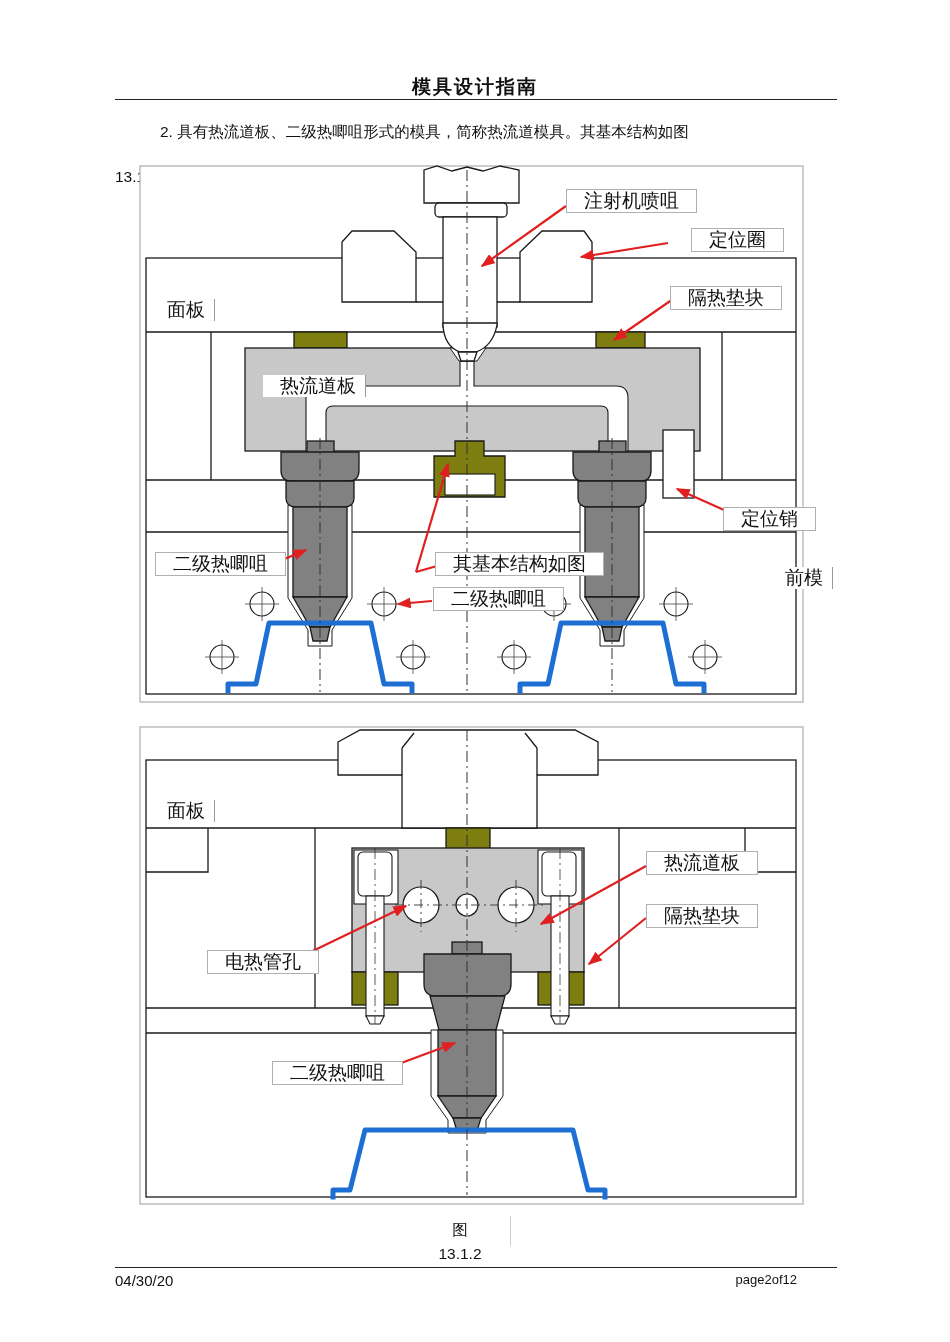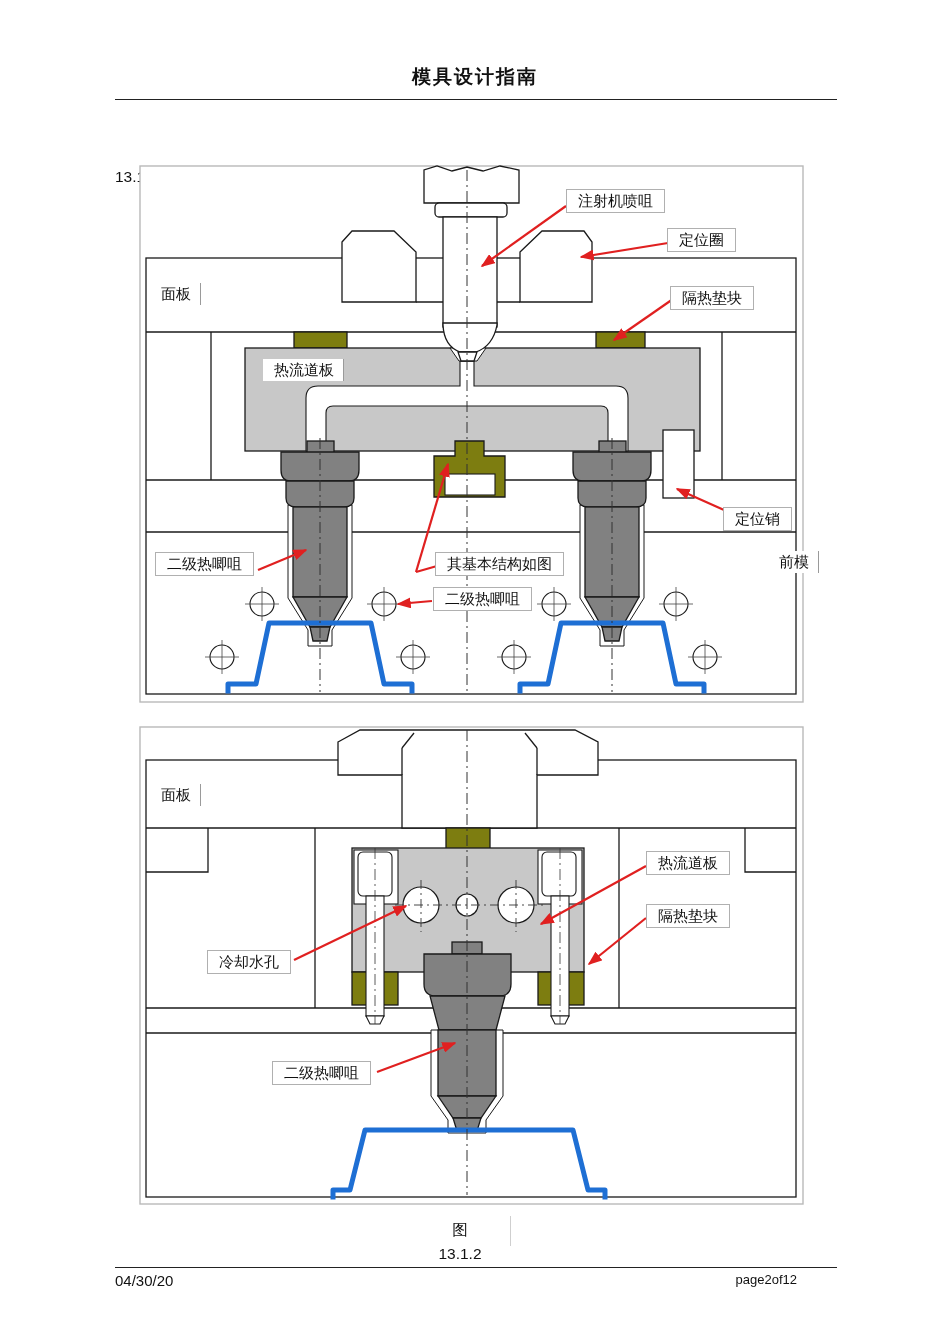--- a/index.html
+++ b/index.html
@@ -2,48 +2,49 @@
 <html><head>
 <meta charset="utf-8">
 <style>
   html,body{margin:0;padding:0;background:#e8e8e8;}
   .page{
     position:relative;width:950px;height:1342px;background:#ffffff;
     font-family:"Liberation Sans","DejaVu Sans",sans-serif;color:#111;
     margin:0 auto;overflow:hidden;
   }
   .title{
-    position:absolute;left:0;top:64px;width:100%;text-align:center;
+    position:absolute;left:0;top:74px;width:100%;text-align:center;
     font-size:19px;font-weight:600;letter-spacing:2px;
   }
   .header-rule{position:absolute;left:115px;top:99px;width:722px;border-top:1.6px solid #222;}
   .intro-line1{position:absolute;left:160px;top:122px;font-size:15.5px;}
   .intro-line2{position:absolute;left:115px;top:167px;font-size:15.5px;}
   .fig-svg{position:absolute;}
   .callout{
-    position:absolute;font-size:15px;line-height:20px;padding:1px 11px;
+    position:absolute;font-size:19px;line-height:20px;padding:1px 17px;
     background:#fff;border:1px solid #b0b0b0;white-space:nowrap;color:#111;
   }
-  .callout.plain{border:none;border-right:1px solid #9a9a9a;padding-right:9px;}
+  .callout.plain{border:none;border-right:1px solid #9a9a9a;padding-right:9px;margin-top:16px;}
   .caption{
     position:absolute;left:400px;top:1218px;width:120px;text-align:center;
     font-size:15.5px;line-height:24px;
   }
   .caption-tick{position:absolute;left:510px;top:1216px;width:1px;height:30px;background:#cfcfcf;}
   .footer-rule{position:absolute;left:115px;top:1267px;width:722px;border-top:1.3px solid #222;}
   .footer-date{position:absolute;left:115px;top:1272px;font-size:15px;}
   .footer-page{position:absolute;right:153px;top:1272px;font-size:13px;text-align:right;}
 </style>
 </head>
 <body>
 
 <div class="page">
 
   <div class="title">模具设计指南</div>
   <div class="header-rule"></div>
+  <div class="intro-line1">2. 具有热流道板、二级热唧咀形式的模具，简称热流道模具。其基本结构如图</div>
   <div class="intro-line2">13.1.2  所示。</div>
 
   <svg class="fig-svg" style="left:138px;top:163px" width="668" height="542" viewBox="138 163 668 542">
     <defs>
       <marker id="arr1" markerWidth="6.5" markerHeight="5" refX="5.8" refY="2.5" orient="auto">
         <path d="M0,0 L6.5,2.5 L0,5 Z" fill="#e02020"></path>
       </marker>
     </defs>
     <g stroke="#1a1a1a" stroke-width="1.3" fill="none">
 
@@ -163,21 +164,21 @@
         <line x1="724" y1="510" x2="677" y2="489" marker-end="url(#arr1)"></line>
         <line x1="258" y1="570" x2="306" y2="550" marker-end="url(#arr1)"></line>
         <line x1="437" y1="566" x2="416" y2="572"></line>
         <line x1="416" y1="572" x2="448" y2="464" marker-end="url(#arr1)"></line>
         <line x1="432" y1="601" x2="398" y2="604" marker-end="url(#arr1)"></line>
       </g>
     </g>
   </svg>
 
   <div class="callout" style="left:566px;top:189px">注射机喷咀</div>
-  <div class="callout" style="left:667px;top:228px">定位圈</div>
+  <div class="callout" style="left:691px;top:228px">定位圈</div>
   <div class="callout plain" style="left:150px;top:283px">面板</div>
   <div class="callout" style="left:670px;top:286px">隔热垫块</div>
   <div class="callout plain" style="left:263px;top:359px">热流道板</div>
   <div class="callout" style="left:723px;top:507px">定位销</div>
   <div class="callout" style="left:155px;top:552px">二级热唧咀</div>
   <div class="callout" style="left:435px;top:552px">其基本结构如图</div>
   <div class="callout" style="left:433px;top:587px">二级热唧咀</div>
   <div class="callout plain" style="left:768px;top:551px">前模</div>
 
   <svg class="fig-svg" style="left:138px;top:723px" width="668" height="484" viewBox="138 723 668 484">
@@ -268,21 +269,21 @@
         <line x1="646" y1="918" x2="589" y2="964" marker-end="url(#arr2)"></line>
         <line x1="294" y1="960" x2="406" y2="906" marker-end="url(#arr2)"></line>
         <line x1="377" y1="1072" x2="455" y2="1043" marker-end="url(#arr2)"></line>
       </g>
     </g>
   </svg>
 
   <div class="callout plain" style="left:150px;top:784px">面板</div>
   <div class="callout" style="left:646px;top:851px">热流道板</div>
   <div class="callout" style="left:646px;top:904px">隔热垫块</div>
-  <div class="callout" style="left:207px;top:950px">冷却水孔</div>
+  <div class="callout" style="left:207px;top:950px">电热管孔</div>
   <div class="callout" style="left:272px;top:1061px">二级热唧咀</div>
 
   <div class="caption">
     <div>图</div>
     <div>13.1.2</div>
   </div>
   <div class="caption-tick"></div>
 
   <div class="footer-rule"></div>
   <div class="footer-date">04/30/20</div>

